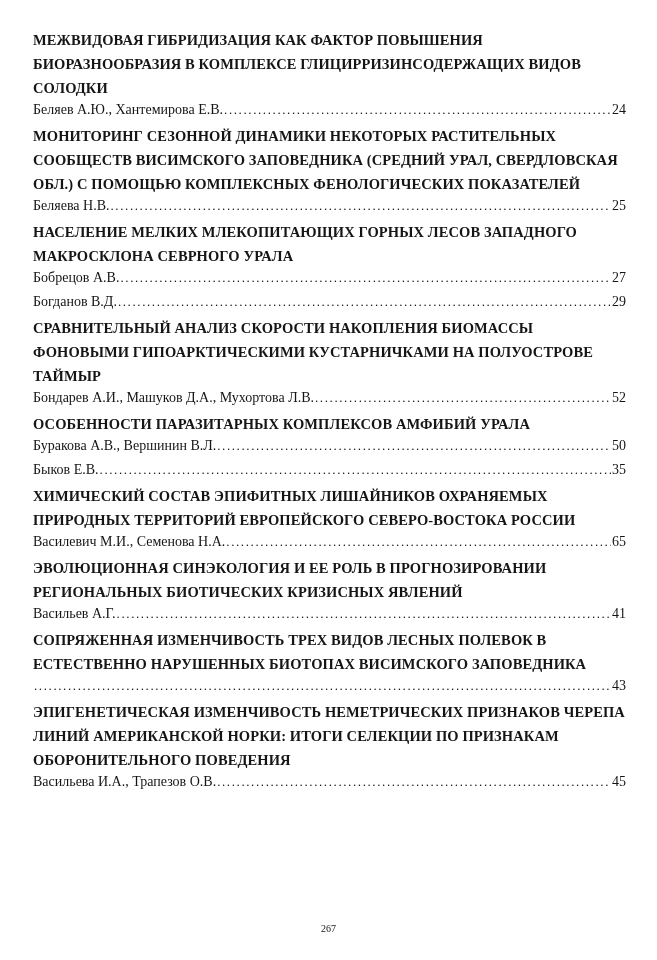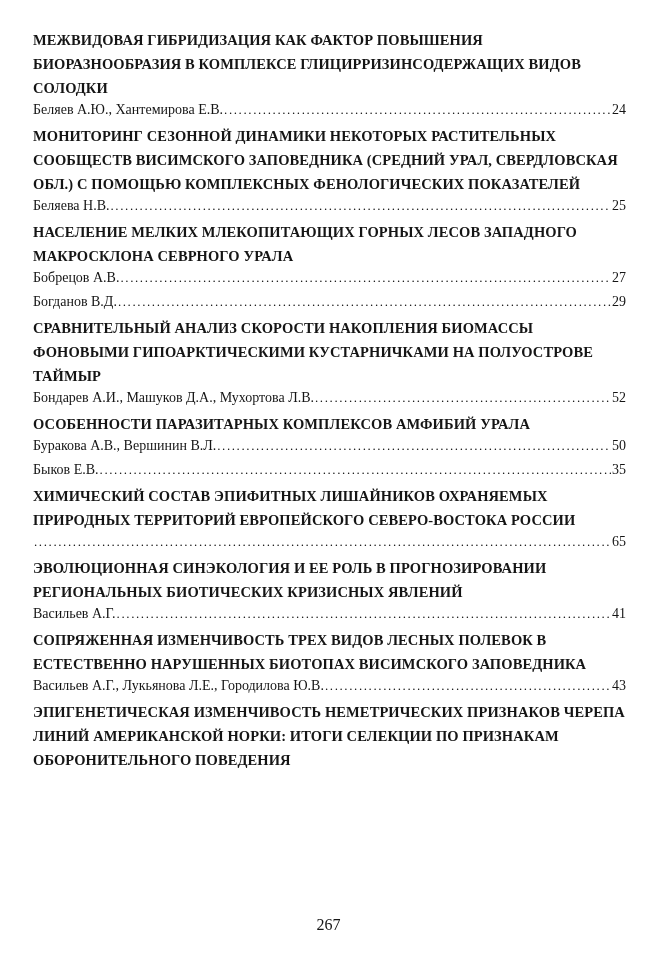--- a/index.html
+++ b/index.html
@@ -53,21 +53,21 @@
   }
   .pagenum {
     white-space: nowrap;
   }
   .page-footer {
     position: absolute;
     bottom: 26px;
     left: 0;
     right: 0;
     text-align: center;
-    font-size: 16px;
+    font-size: 10px;
     color: #151515;
   }
 </style>
 </head>
 <body>
 
 <div class="page-content">
 
   <div class="entry">
     <div class="entry-title">МЕЖВИДОВАЯ ГИБРИДИЗАЦИЯ КАК ФАКТОР ПОВЫШЕНИЯ БИОРАЗНООБРАЗИЯ В КОМПЛЕКСЕ ГЛИЦИРРИЗИНСОДЕРЖАЩИХ ВИДОВ СОЛОДКИ</div>
@@ -126,44 +126,49 @@
     <div class="authors-line">
       <span class="authors">Быков Е.В.</span>
       <span class="dots"></span>
       <span class="pagenum">35</span>
     </div>
   </div>
 
   <div class="entry">
     <div class="entry-title">ХИМИЧЕСКИЙ СОСТАВ ЭПИФИТНЫХ ЛИШАЙНИКОВ ОХРАНЯЕМЫХ ПРИРОДНЫХ ТЕРРИТОРИЙ ЕВРОПЕЙСКОГО СЕВЕРО-ВОСТОКА РОССИИ</div>
     <div class="authors-line">
+      <span class="authors">Василевич М.И., Семенова Н.А.</span>
       <span class="dots"></span>
       <span class="pagenum">65</span>
     </div>
   </div>
 
 
   <div class="entry">
     <div class="entry-title">ЭВОЛЮЦИОННАЯ СИНЭКОЛОГИЯ И ЕЕ РОЛЬ В ПРОГНОЗИРОВАНИИ РЕГИОНАЛЬНЫХ БИОТИЧЕСКИХ КРИЗИСНЫХ ЯВЛЕНИЙ</div>
     <div class="authors-line">
       <span class="authors">Васильев А.Г.</span>
       <span class="dots"></span>
       <span class="pagenum">41</span>
     </div>
   </div>
 
   <div class="entry">
     <div class="entry-title">СОПРЯЖЕННАЯ ИЗМЕНЧИВОСТЬ ТРЕХ ВИДОВ ЛЕСНЫХ ПОЛЕВОК В ЕСТЕСТВЕННО НАРУШЕННЫХ БИОТОПАХ ВИСИМСКОГО ЗАПОВЕДНИКА</div>
     <div class="authors-line">
-      <span class="authors">Васильев А.Г., Лукьянова Л.Е., Городилова Ю.В.</span>
       <span class="dots"></span>
       <span class="pagenum">43</span>
     </div>
   </div>
 
   <div class="entry">
     <div class="entry-title">ЭПИГЕНЕТИЧЕСКАЯ ИЗМЕНЧИВОСТЬ НЕМЕТРИЧЕСКИХ ПРИЗНАКОВ ЧЕРЕПА ЛИНИЙ АМЕРИКАНСКОЙ НОРКИ: ИТОГИ СЕЛЕКЦИИ ПО ПРИЗНАКАМ ОБОРОНИТЕЛЬНОГО ПОВЕДЕНИЯ</div>
+    <div class="authors-line">
+      <span class="authors">Васильева И.А., Трапезов О.В.</span>
+      <span class="dots"></span>
+      <span class="pagenum">45</span>
+    </div>
   </div>
 
 
 </div>
 
 <div class="page-footer">267</div>
 
 </body></html>

